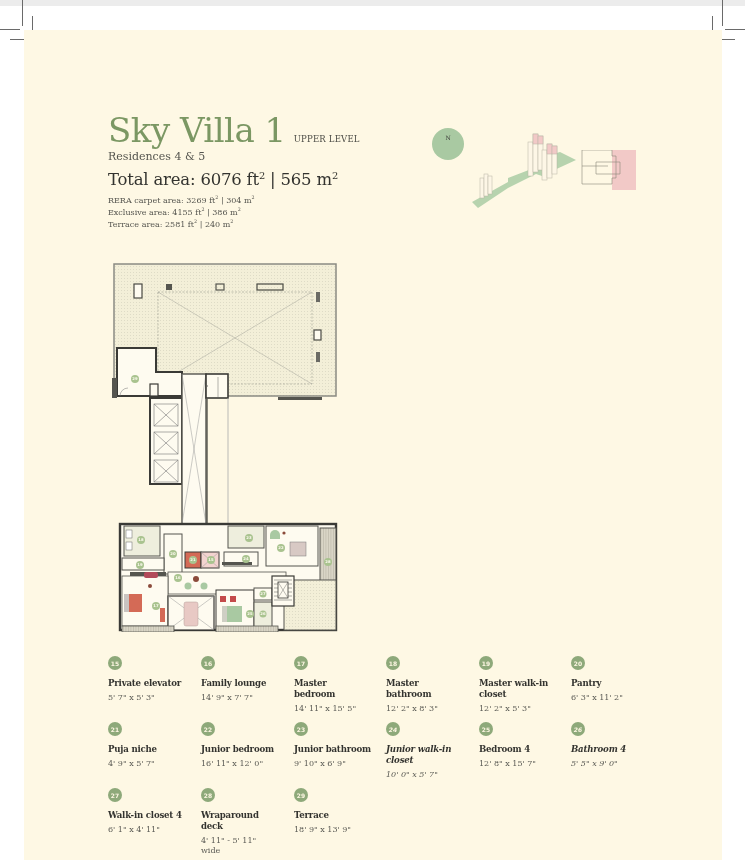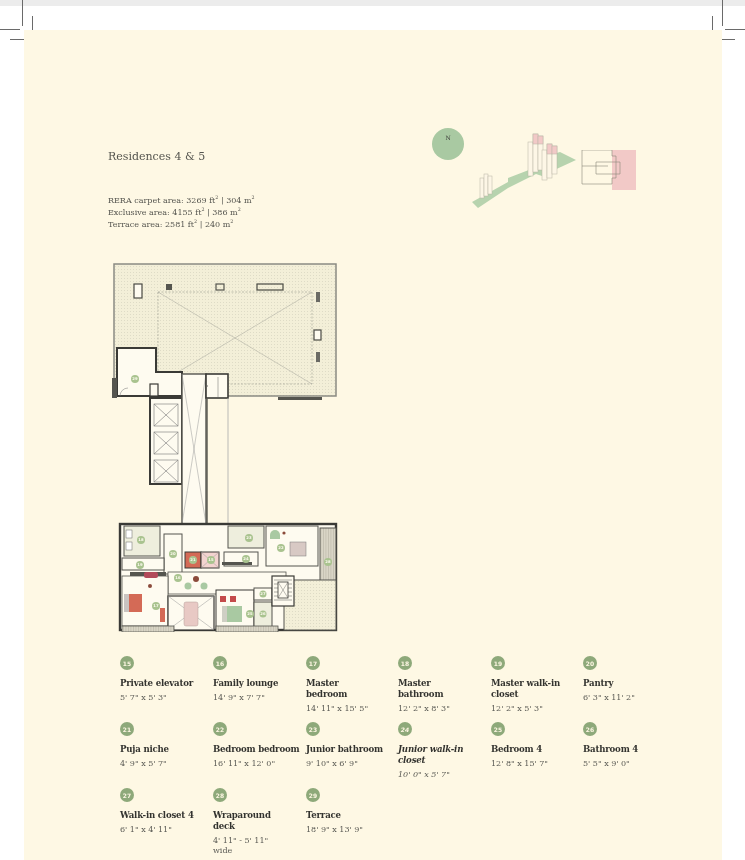--- a/index.html
+++ b/index.html
@@ -18,43 +18,48 @@
   .sub { position: absolute; left: 84px; font-size: 8px; color: #55554f; }
 
   .compass { position: absolute; left: 408px; top: 98px; width: 32px; height: 32px; border-radius: 50%; background: #a9c9a2; }
   .compass span { position: absolute; left: 0; right: 0; top: 6px; text-align: center; font-size: 6px; color: #3e3e3a; }
   .site { position: absolute; left: 444px; top: 100px; width: 110px; height: 80px; }
   .keyplan { position: absolute; left: 556px; top: 120px; width: 60px; height: 50px; }
 
   .plan { position: absolute; left: 84px; top: 232px; width: 240px; height: 370px; }
 
   .legend { position: absolute; left: 84px; top: 626px; width: 560px; }
-  .leg-item { position: absolute; width: 92px; margin-left: 12px; }
+  .leg-item { position: absolute; width: 92px; }
   .leg-num { width: 14px; height: 14px; border-radius: 50%; background: #8ea97a; color: #fdf6e2; font-family: "DejaVu Sans", sans-serif; font-size: 6px; display: flex; align-items: center; justify-content: center; font-weight: bold; }
   .leg-name { margin-top: 8px; font-family: "DejaVu Serif", serif; font-weight: bold; font-size: 8.6px; color: #33332f; line-height: 11px; letter-spacing: -0.2px; }
   .leg-dim { margin-top: 4px; font-family: "DejaVu Serif", serif; font-size: 8px; color: #5a5a54; line-height: 10px; }
 </style>
 </head>
 <body>
 
 <div class="topbar"></div>
 
 <div class="crop" style="left:22px;top:0;width:1px;height:26px;"></div>
 <div class="crop" style="left:0;top:29px;width:20px;height:1px;"></div>
 <div class="crop" style="left:32px;top:16px;width:1px;height:16px;"></div>
 <div class="crop" style="left:10px;top:39px;width:16px;height:1px;"></div>
 <div class="crop" style="left:722px;top:0;width:1px;height:26px;"></div>
 <div class="crop" style="left:725px;top:29px;width:20px;height:1px;"></div>
 <div class="crop" style="left:712px;top:16px;width:1px;height:16px;"></div>
 <div class="crop" style="left:719px;top:39px;width:16px;height:1px;"></div>
 
 <div class="page">
 
+  <div class="title-row">
+    <h1 class="title">Sky Villa 1</h1>
+    <span class="level">UPPER LEVEL</span>
+  </div>
   <div class="residences">Residences 4 &amp; 5</div>
 
+  <div class="total"><span>Total area: 6076 ft</span><sup>2</sup><span> | 565 m</span><sup>2</sup></div>
   <div class="sub" style="top:166px;"><span>RERA carpet area: 3269 ft</span><sup>2</sup><span> | 304 m</span><sup>2</sup></div>
   <div class="sub" style="top:178px;"><span>Exclusive area: 4155 ft</span><sup>2</sup><span> | 386 m</span><sup>2</sup></div>
   <div class="sub" style="top:190px;"><span>Terrace area: 2581 ft</span><sup>2</sup><span> | 240 m</span><sup>2</sup></div>
 
   <div class="compass">
       <span>N</span>
     </div>
 
   <svg class="site" viewBox="0 0 110 80">
     <polygon points="4,72 40,52 40,48 66,38 66,30 92,22 108,30 82,42 74,46 68,44 40,58 10,78" fill="#b7d3ae"></polygon>
@@ -275,39 +280,39 @@
       <div class="leg-dim">6' 3" x 11' 2"</div>
     </div>
 
     <div class="leg-item" style="left:0;top:66px;">
       <div class="leg-num">21</div>
       <div class="leg-name">Puja niche</div>
       <div class="leg-dim">4' 9" x 5' 7"</div>
     </div>
     <div class="leg-item" style="left:93px;top:66px;">
       <div class="leg-num">22</div>
-      <div class="leg-name">Bedroom bedroom</div>
+      <div class="leg-name">Junior bedroom</div>
       <div class="leg-dim">16' 11" x 12' 0"</div>
     </div>
     <div class="leg-item" style="left:186px;top:66px;">
       <div class="leg-num">23</div>
       <div class="leg-name">Junior bathroom</div>
       <div class="leg-dim">9' 10" x 6' 9"</div>
     </div>
     <div class="leg-item" style="left:278px;top:66px;width:72px;font-style:italic;">
       <div class="leg-num">24</div>
       <div class="leg-name">Junior walk-in closet</div>
       <div class="leg-dim">10' 0" x 5' 7"</div>
     </div>
     <div class="leg-item" style="left:371px;top:66px;">
       <div class="leg-num">25</div>
       <div class="leg-name">Bedroom 4</div>
       <div class="leg-dim">12' 8" x 15' 7"</div>
     </div>
-    <div class="leg-item" style="left:463px;top:66px;">
+    <div class="leg-item" style="left:463px;top:66px;font-style:italic;">
       <div class="leg-num">26</div>
       <div class="leg-name">Bathroom 4</div>
       <div class="leg-dim">5' 5" x 9' 0"</div>
     </div>
 
     <div class="leg-item" style="left:0;top:132px;">
       <div class="leg-num">27</div>
       <div class="leg-name">Walk-in closet 4</div>
       <div class="leg-dim">6' 1" x 4' 11"</div>
     </div>

